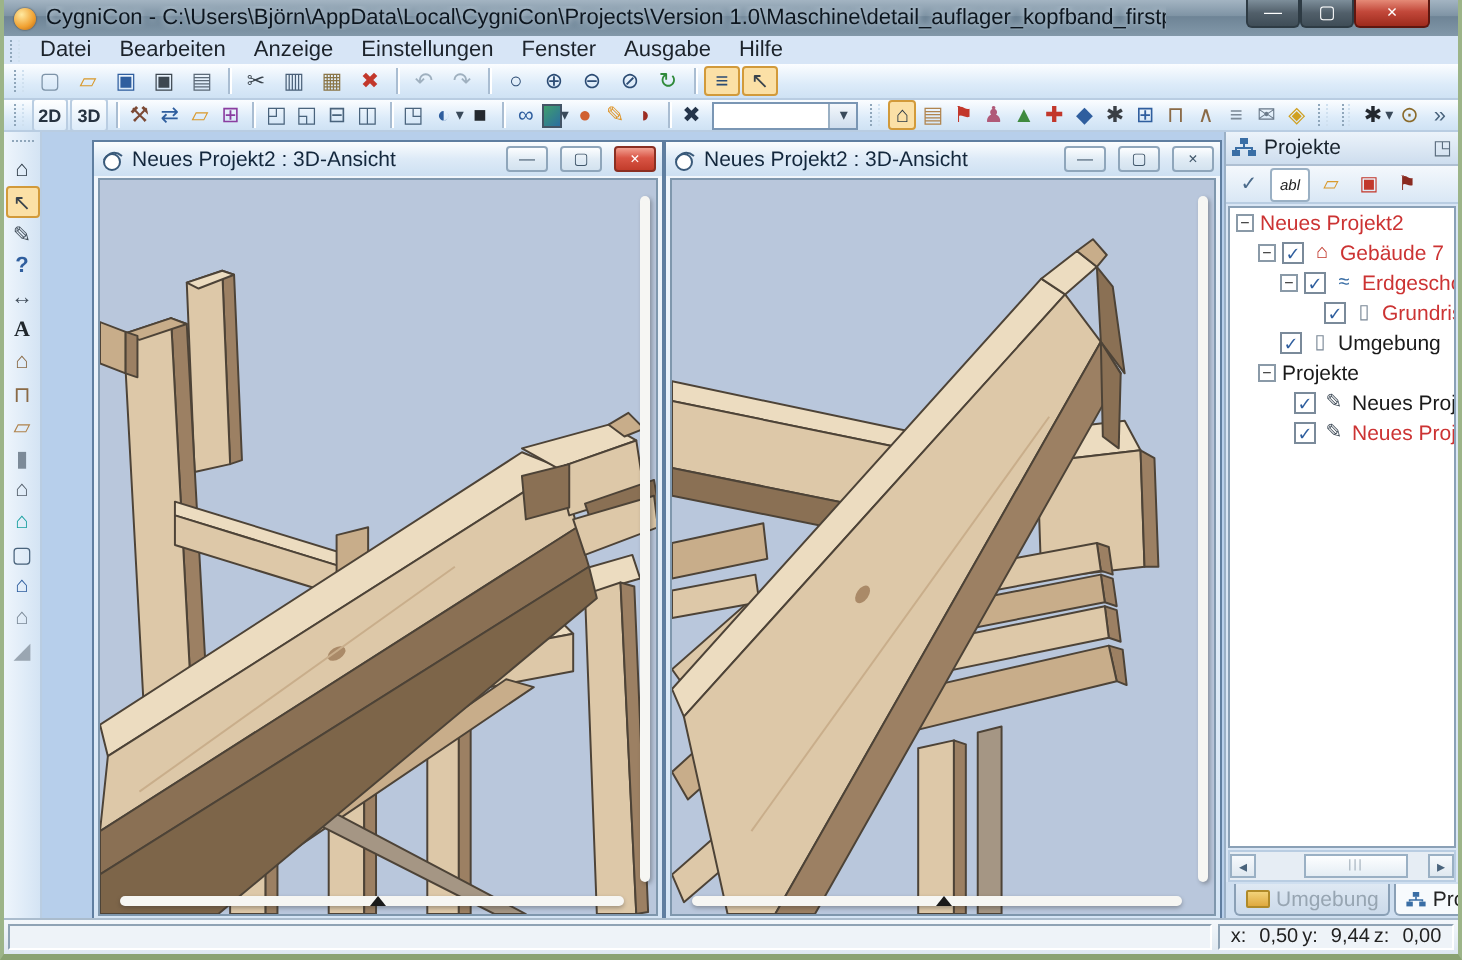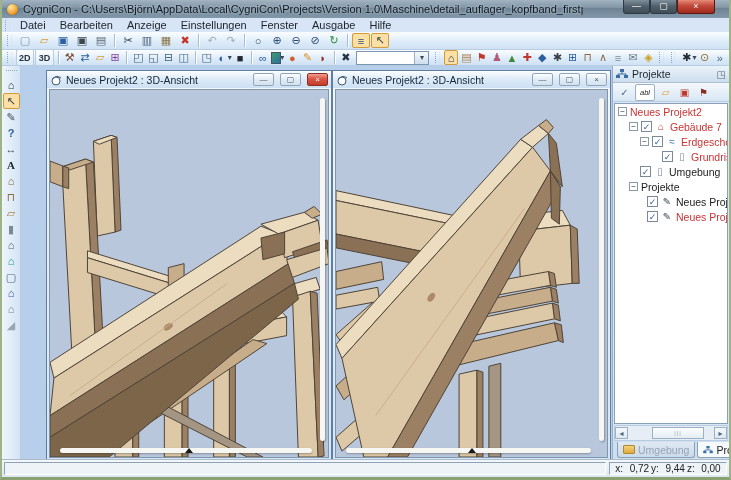--- a/index.html
+++ b/index.html
@@ -417,21 +417,21 @@
         </svg>
         <span>Projekte</span>
       </span>
     </div>
   </div>
 
   <div id="statusbar">
     <span class="scell main"></span>
     <span class="scell coords">
       <span>x:</span>
-      <span class="v">0,72</span>
+      <span class="v">0,50</span>
       <span>y:</span>
       <span class="v">9,44</span>
       <span>z:</span>
       <span class="v">0,00</span>
     </span>
   </div>
 
 </div>
 
 </body></html>

